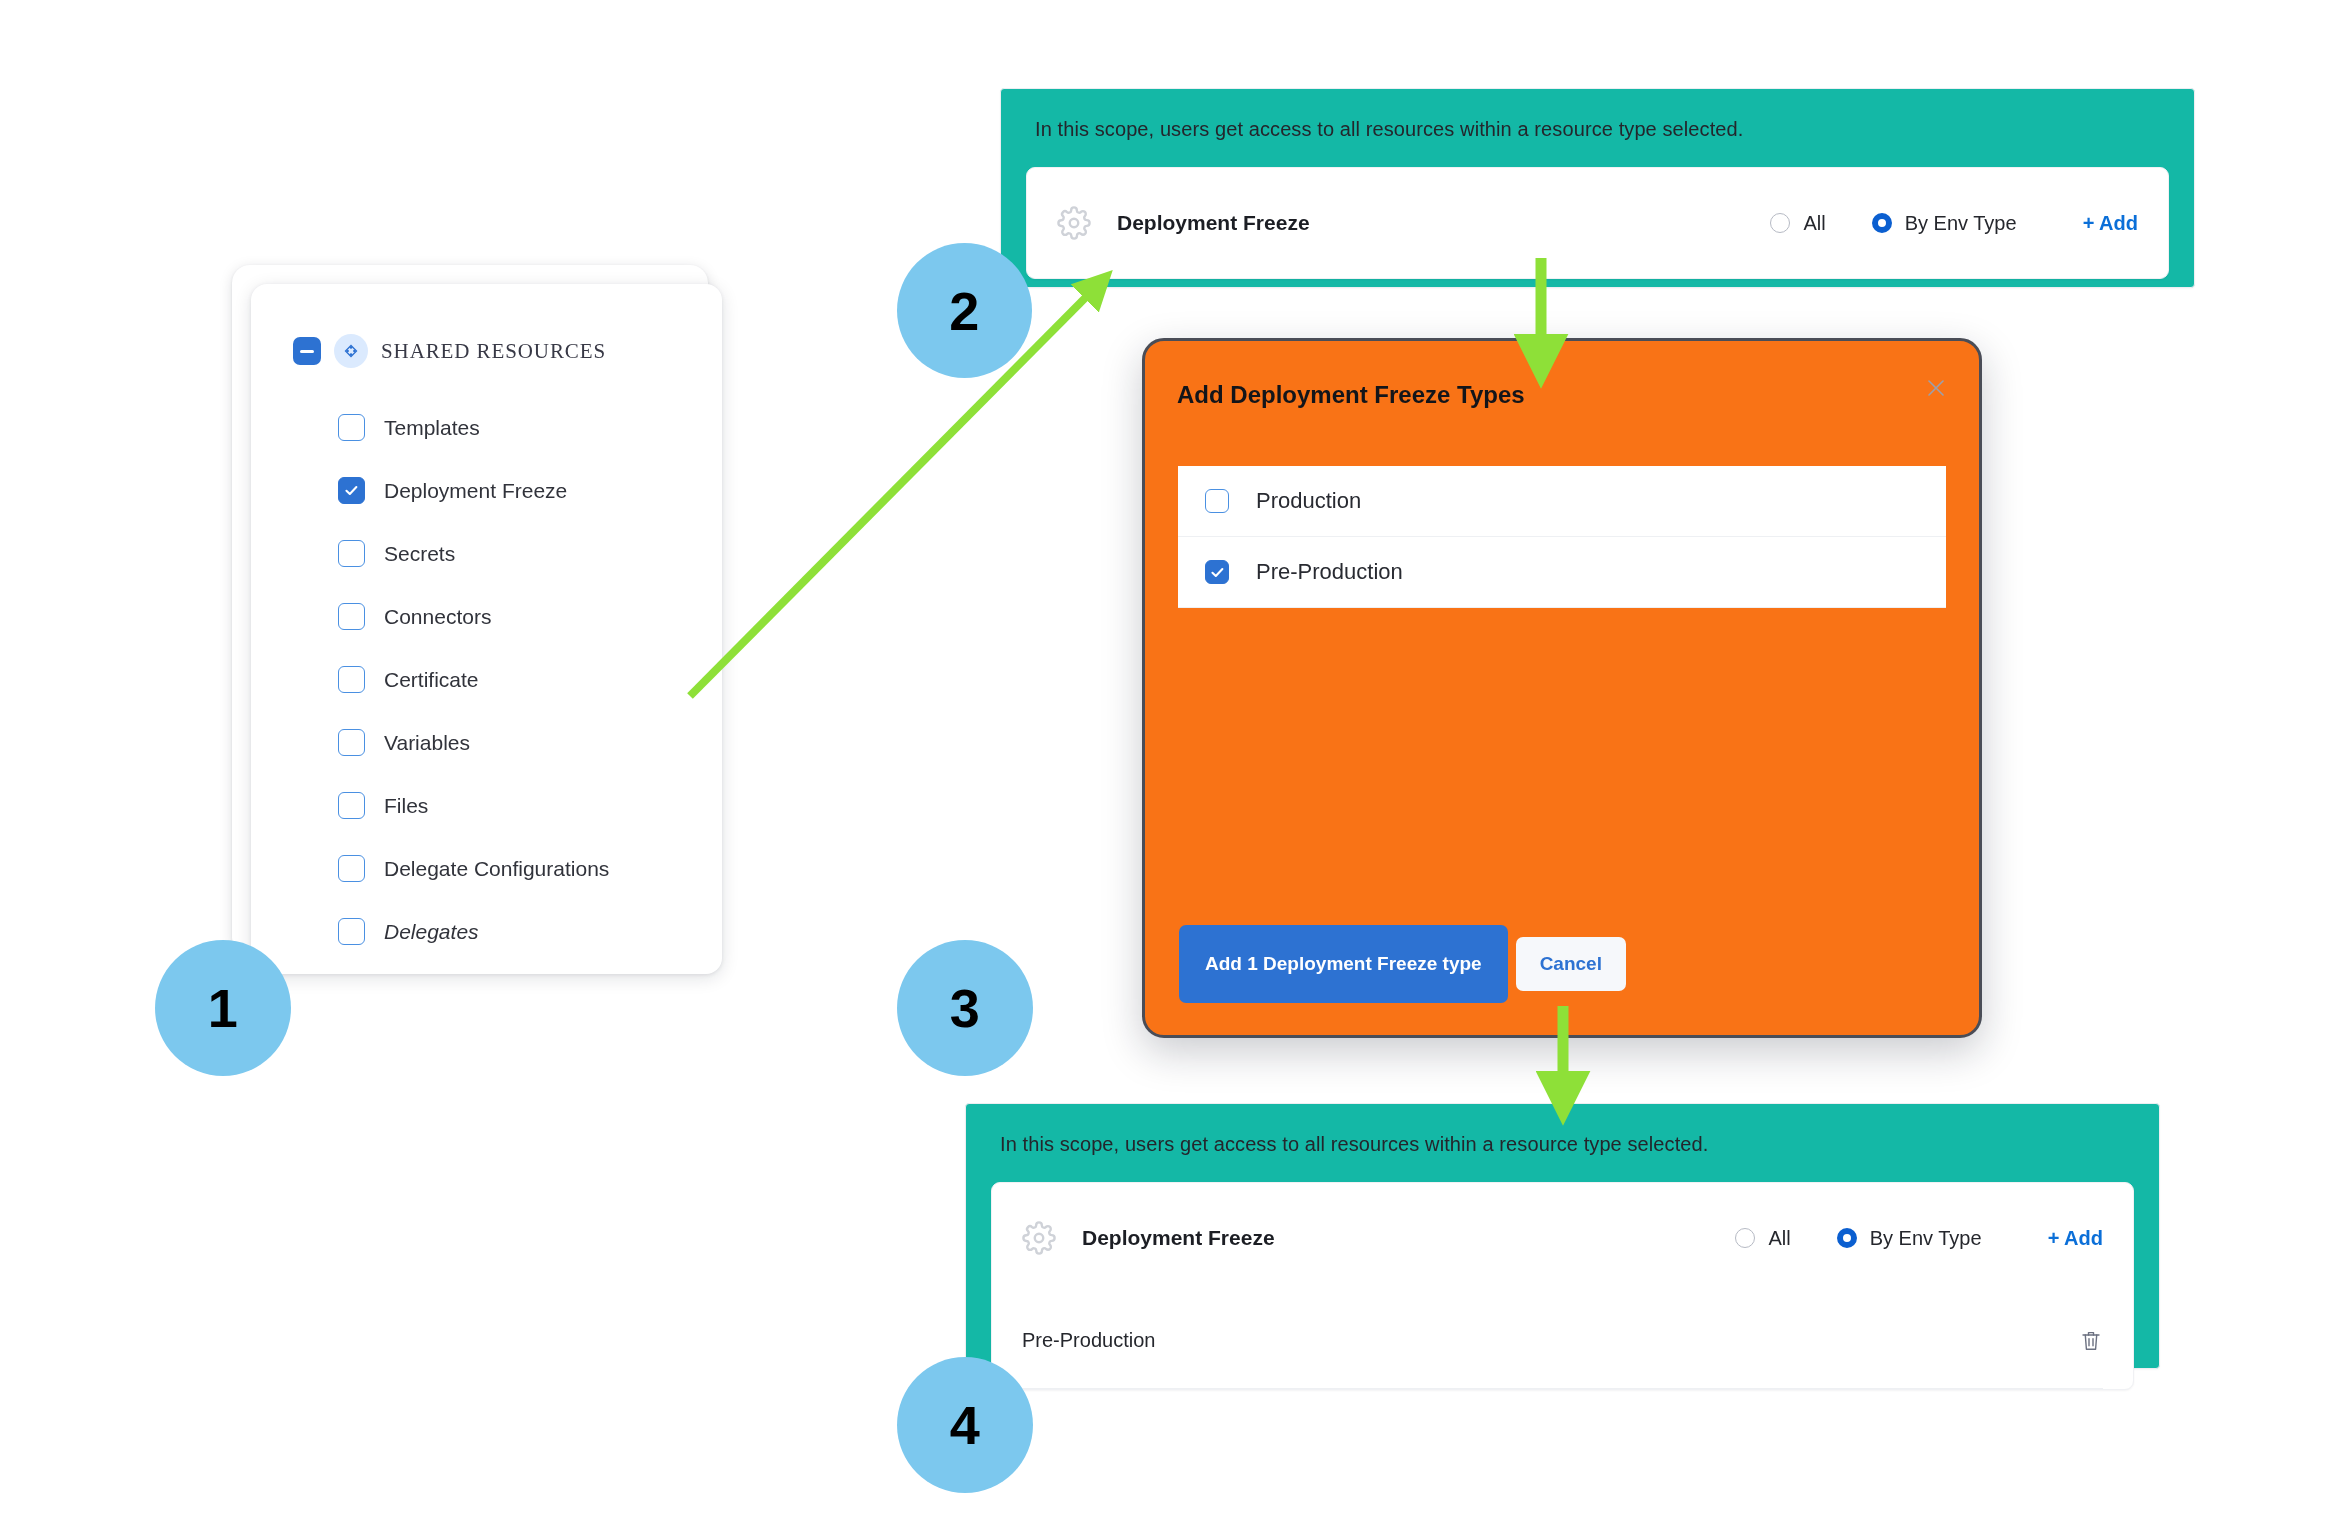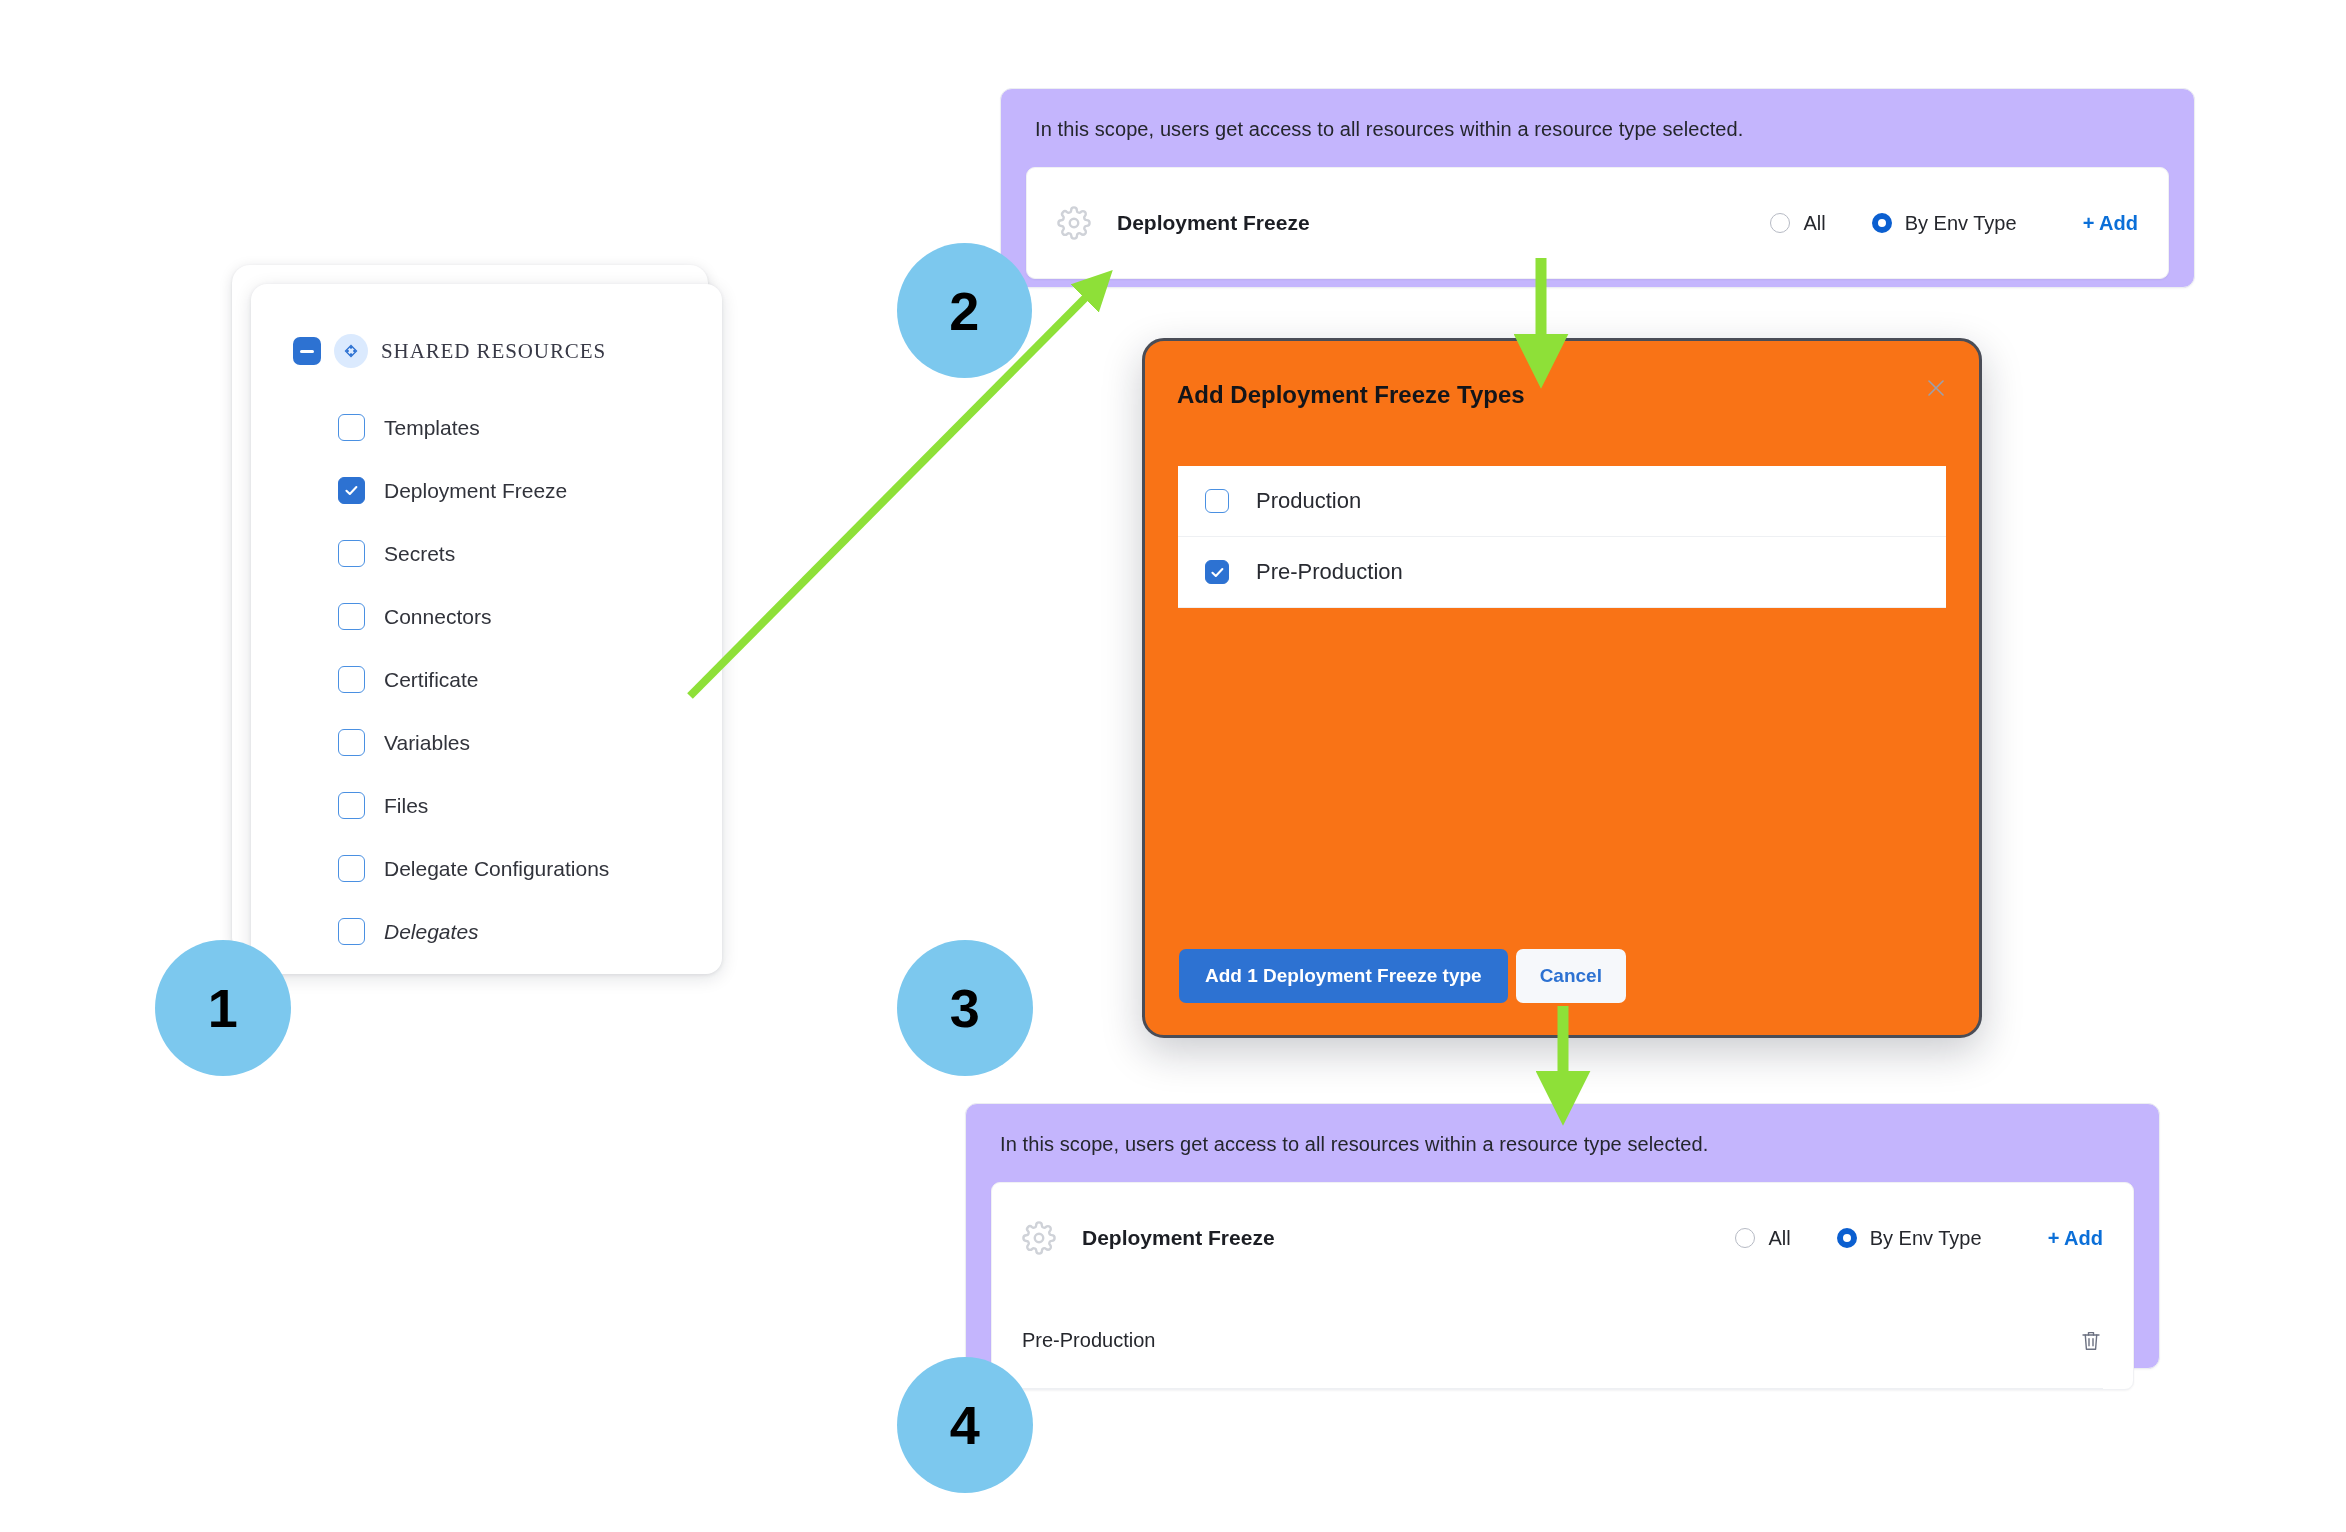--- a/index.html
+++ b/index.html
@@ -128,23 +128,23 @@
   .cb.checked svg { display: block; }
   .tree-item-label {
     font-size: 21px;
     color: #31333b;
     font-weight: 400;
   }
 
   
   .scope-panel {
     position: absolute;
-    background: #c4b5fd;
+    background: #14b8a6;
     border: 1px solid #eceef2;
-    border-radius: 12px;
+    border-radius: 4px;
     z-index: 10;
     box-shadow: 0 1px 2px rgba(16,24,40,0.04);
   }
   .scope-desc {
     font-size: 20px;
     color: #24262c;
     padding: 29px 0 0 34px;
     letter-spacing: 0.1px;
   }
   .scope-inner {
@@ -254,21 +254,21 @@
     align-items: center;
     gap: 8px;
   }
   .btn-primary {
     background: #2d72d2;
     color: #ffffff;
     font-size: 19px;
     font-weight: 700;
     border: none;
     border-radius: 7px;
-    padding: 16px 26px;
+    padding: 28px 26px;
     cursor: pointer;
     font-family: "Liberation Sans", "DejaVu Sans", sans-serif;
     white-space: nowrap;
   }
   .btn-secondary {
     background: #f6f8fb;
     color: #2d72d2;
     font-size: 19px;
     font-weight: 700;
     border: none;

